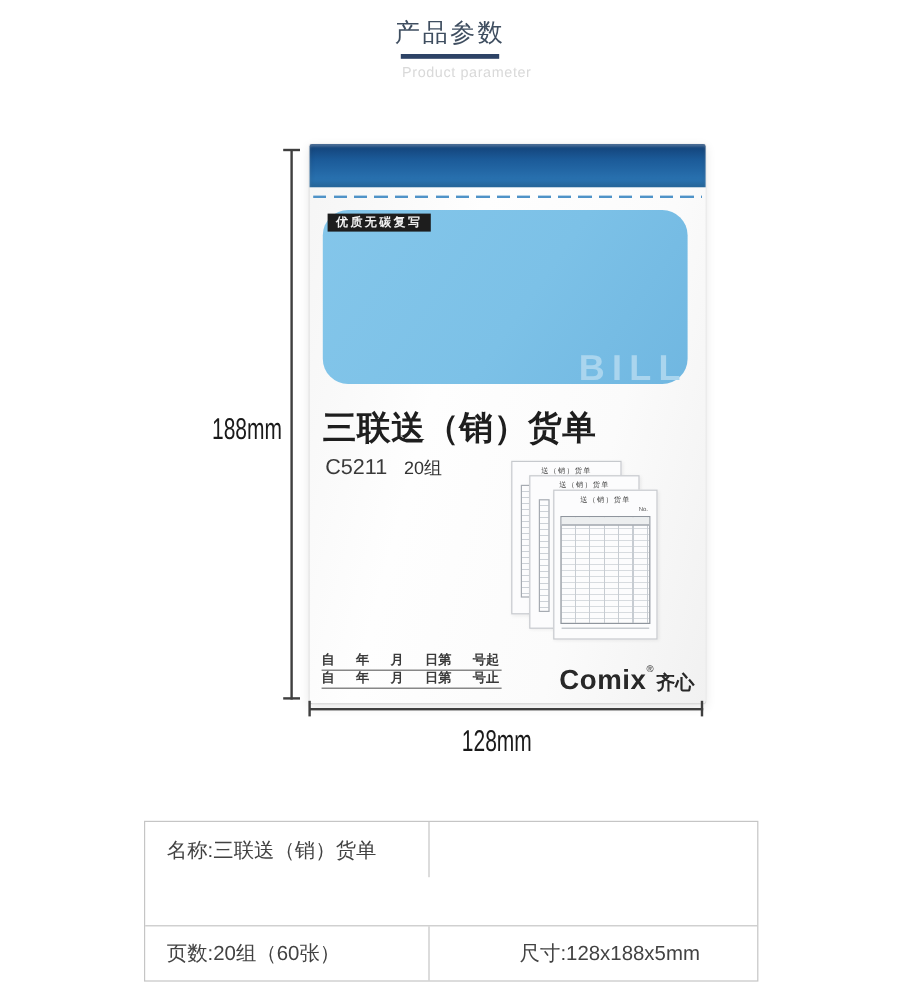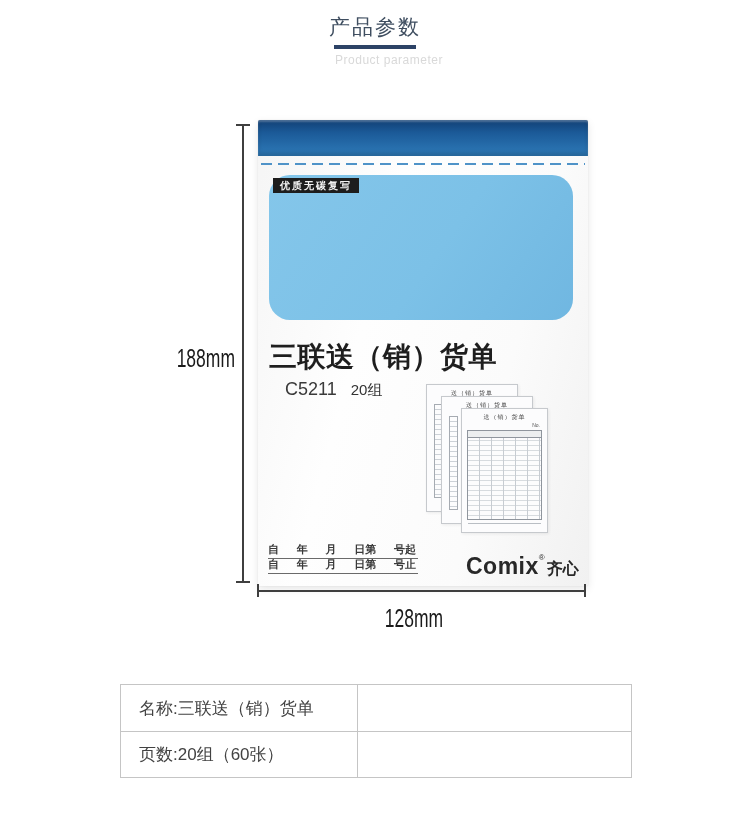--- a/index.html
+++ b/index.html
@@ -56,21 +56,21 @@
   .watermark {
     position:absolute; right:0; bottom:-3px;
     font-size:30px; font-weight:bold; line-height:1;
     color:#aad5ee; letter-spacing:6px;
   }
   .pad-title {
     position:absolute; left:11px; top:218px;
     font-size:28px; font-weight:bold; color:#1e1e1e; letter-spacing:0.5px;
     white-space:nowrap;
   }
-  .pad-model { position:absolute; left:27px; top:259px; color:#3a3a3a; font-size:18px;text-align:right; }
+  .pad-model { position:absolute; left:13px; top:259px; color:#3a3a3a; font-size:18px;text-align:right; }
   .pad-model .qty { font-size:15px; margin-left:14px; color:#333; }
 
   
   .mini-forms { position:absolute; left:168px; top:264px; width:126px; height:152px; }
   .sheet {
     position:absolute; background:#fcfcfd;
     border:1px solid #c6c9cd; box-shadow:1px 1px 3px rgba(0,0,0,0.07);
   }
   .sheet-1 { left:0;  top:0;  width:92px; height:128px; }
   .sheet-2 { left:15px; top:12px; width:92px; height:128px; }
@@ -130,40 +130,41 @@
     position:absolute; left:349px; top:604px; width:130px; text-align:center;
     font-size:25px; color:#1a1a1a; transform:scaleX(0.70);
   }
 
   
   .spec-table {
     position:absolute; left:120px; top:684px; width:512px;
     border:1px solid #c5c5c5; color:#424242; font-size:17px;
   }
   .spec-row { display:flex; height:46px; }
-  .spec-row + .spec-row { border-top:1px solid #c5c5c5; }
+  .spec-row + .spec-row { border-top:1px solid #c5c5c5;margin-top:40px; }
   .spec-cell { display:flex; align-items:center; }
   .spec-cell.left  { width:237px; border-right:1px solid #c5c5c5; padding-left:18px; }
   .spec-cell.right { flex:1; padding-left:75px; }
 </style>
 </head>
 <body>
 
 <div class="page">
 
   <div class="header-title">产品参数</div>
   <div class="header-underline"></div>
   <div class="header-subtitle">Product parameter</div>
 
   <div class="pad">
     <div class="binding"></div>
     <div class="perforation"></div>
 
     <div class="cover-panel">
       <span class="quality-label">优质无碳复写</span>
+      <span class="watermark">BILL</span>
     </div>
 
     <div class="pad-title">三联送（销）货单</div>
     <div class="pad-model">
       <span>C5211</span><span class="qty">20组</span>
     </div>
 
     <div class="mini-forms">
       <div class="sheet sheet-1">
         <div class="sheet-title">送（销）货单</div>
@@ -212,16 +213,17 @@
   <div class="dim dim-h-cap-l"></div>
   <div class="dim dim-h-cap-r"></div>
   <div class="dim-h-label">128mm</div>
 
   <div class="spec-table">
     <div class="spec-row">
       <div class="spec-cell left">名称:三联送（销）货单</div>
     </div>
     <div class="spec-row">
       <div class="spec-cell left">页数:20组（60张）</div>
+      <div class="spec-cell right">尺寸:128x188x5mm</div>
     </div>
   </div>
 
 </div>
 
 </body></html>

